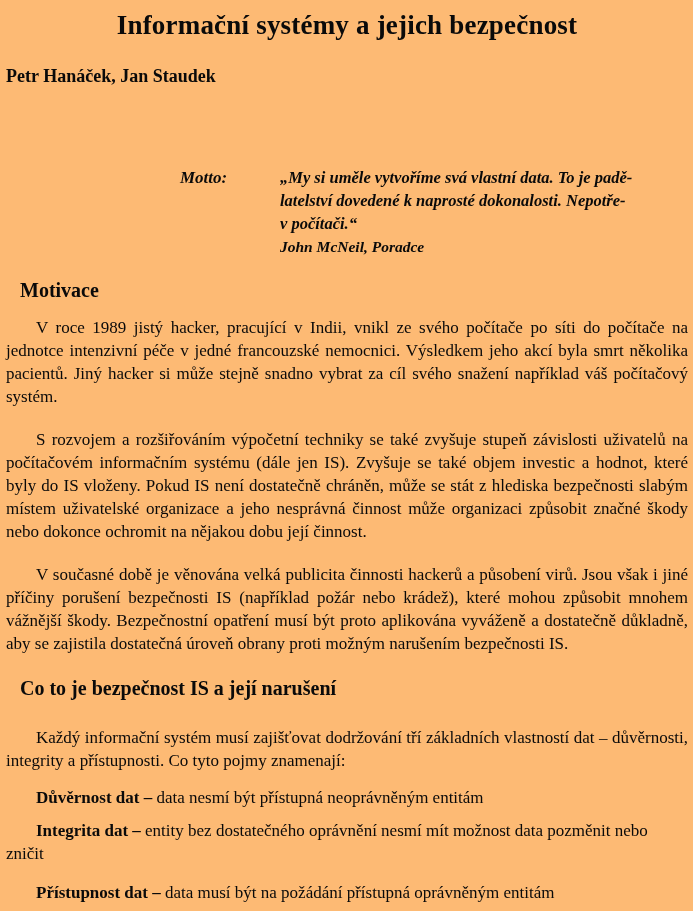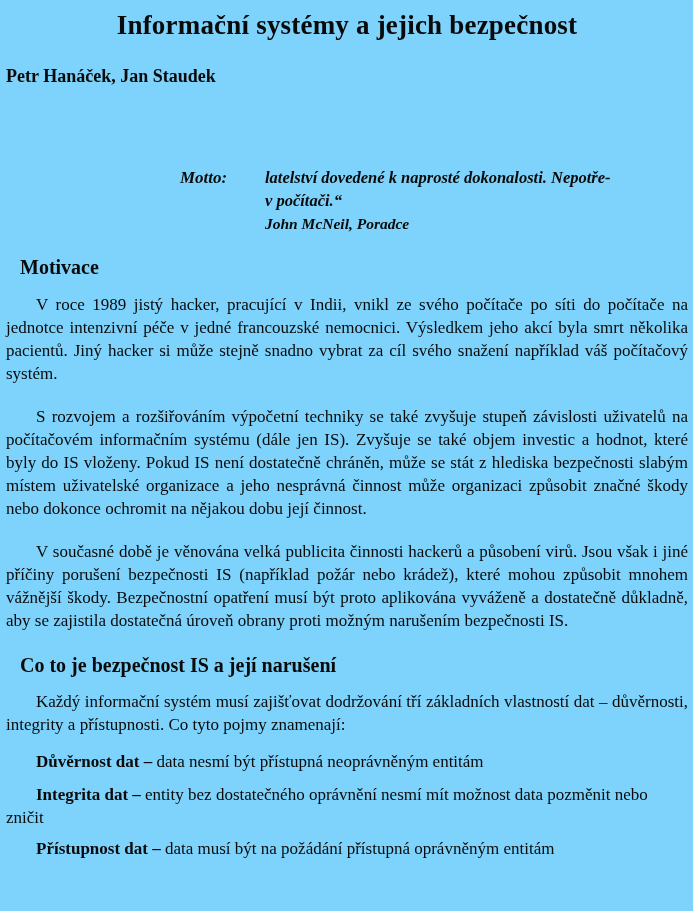--- a/index.html
+++ b/index.html
@@ -1,20 +1,20 @@
 <!DOCTYPE html>
 <html><head>
 <meta charset="utf-8">
 <style>
   html, body { margin: 0; padding: 0; }
   .page {
     position: relative;
     width: 693px;
     height: 911px;
-    background: #7dd3fc;
+    background: #fdba74;
     color: #0a0a0a;
     font-family: "Liberation Serif", serif;
     overflow: hidden;
     box-sizing: border-box;
     padding: 8px 5px 0 6px;
   }
   h1.title {
     margin: 0;
     font-size: 27px;
     font-weight: bold;
@@ -28,20 +28,21 @@
     font-weight: bold;
     text-align: left;
     line-height: 24px;
   }
   .motto {
     margin-top: 78px;
     margin-left: 174px;
     display: flex;
     font-style: italic;
     font-weight: bold;
+    gap: 15px;
   }
   .motto-label {
     width: 85px;
     flex: 0 0 85px;
     font-size: 17px;
     line-height: 23px;
   }
   .motto-body {
     font-size: 16.5px;
     line-height: 23px;
@@ -79,35 +80,36 @@
 
 <div class="page">
 
   <h1 class="title">Informační systémy a jejich bezpečnost</h1>
 
   <div class="authors">Petr Hanáček, Jan Staudek</div>
 
   <div class="motto">
     <div class="motto-label">Motto:</div>
     <div class="motto-body">
+      <div class="motto-line">„My si uměle vytvoříme svá vlastní data. To je padě-</div>
       <div class="motto-line">latelství dovedené k naprosté dokonalosti. Nepotře-</div>
       <div class="motto-line">v počítači.“</div>
       <div class="motto-attrib">John McNeil, Poradce</div>
     </div>
   </div>
 
   <h2 class="heading">Motivace</h2>
 
   <p class="body">V roce 1989 jistý hacker, pracující v Indii, vnikl ze svého počítače po síti do počítače na jednotce intenzivní péče v jedné francouzské nemocnici. Výsledkem jeho akcí byla smrt několika pacientů. Jiný hacker si může stejně snadno vybrat za cíl svého snažení například váš počítačový systém.</p>
   <p class="body follow">S rozvojem a rozšiřováním výpočetní techniky se také zvyšuje stupeň závislosti uživatelů na počítačovém informačním systému (dále jen IS). Zvyšuje se také objem investic a hodnot, které byly do IS vloženy. Pokud IS není dostatečně chráněn, může se stát z hlediska bezpečnosti slabým místem uživatelské organizace a jeho nesprávná činnost může organizaci způsobit značné škody nebo dokonce ochromit na nějakou dobu její činnost.</p>
   <p class="body follow">V současné době je věnována velká publicita činnosti hackerů a působení virů. Jsou však i jiné příčiny porušení bezpečnosti IS (například požár nebo krádež), které mohou způsobit mnohem vážnější škody. Bezpečnostní opatření musí být proto aplikována vyváženě a dostatečně důkladně, aby se zajistila dostatečná úroveň obrany proti možným narušením bezpečnosti IS.</p>
 
   <h2 class="heading heading2">Co to je bezpečnost IS a její narušení</h2>
 
-  <p class="body" style="margin-top:13px">Každý informační systém musí zajišťovat dodržování tří základních vlastností dat – důvěrnosti, integrity a přístupnosti. Co tyto pojmy znamenají:</p>
+  <p class="body" style="margin-top:26px">Každý informační systém musí zajišťovat dodržování tří základních vlastností dat – důvěrnosti, integrity a přístupnosti. Co tyto pojmy znamenají:</p>
 
   <p class="def" style="margin-top:14px"><b>Důvěrnost dat –</b> <span>data nesmí být přístupná neoprávněným entitám</span></p>
 
   <p class="def" style="margin-top:10px"><b>Integrita dat –</b> <span>entity bez dostatečného oprávnění nesmí mít možnost data pozměnit nebo zničit</span></p>
 
-  <p class="def" style="margin-top:8px"><b>Přístupnost dat –</b> <span>data musí být na požádání přístupná oprávněným entitám</span></p>
+  <p class="def" style="margin-top:16px"><b>Přístupnost dat –</b> <span>data musí být na požádání přístupná oprávněným entitám</span></p>
 
 </div>
 
 </body></html>

